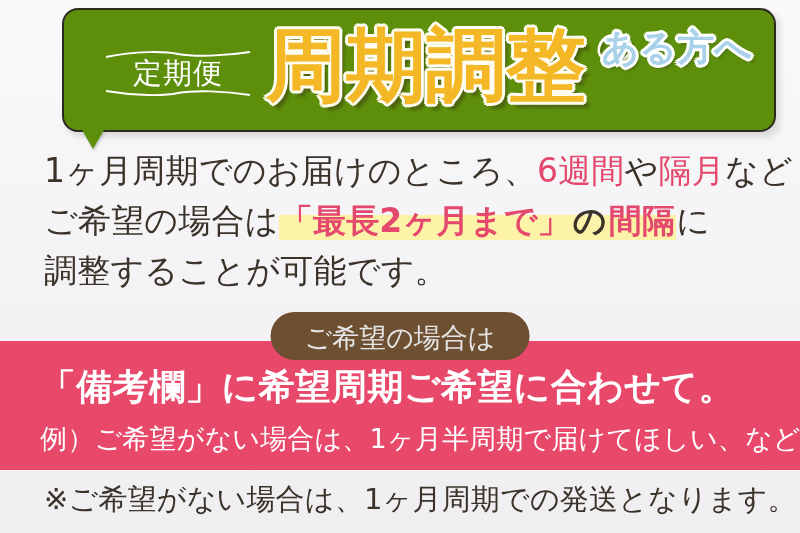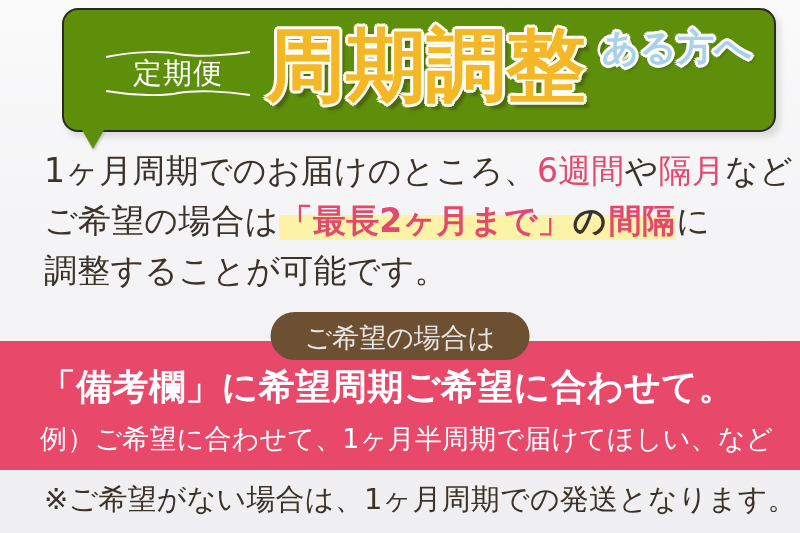--- a/index.html
+++ b/index.html
@@ -271,18 +271,18 @@
   <div class="body-copy">
     <span class="ln"><span>1ヶ月周期でのお届けのところ、</span><span class="pink">6週間</span><span>や</span><span class="pink">隔月</span><span>など</span></span>
     <span class="ln"><span>ご希望の場合は</span><span class="pink mark">「最長2ヶ月まで」</span><span class="mark">の</span><span class="pink mark">間隔</span><span>に</span></span>
     <span class="ln">調整することが可能です。</span>
   </div>
 
   <div class="badge">ご希望の場合は</div>
 
   <div class="pink-band">
     <div class="band-main"><span class="yel">「備考欄」</span><span>に</span><span class="yel">希望周期</span><span>ご希望に合わせて。</span></div>
-    <div class="band-sub">例）ご希望に合わせて、1ヶ月半周期で届けてほしい、など</div>
+    <div class="band-sub">例）ご希望がない場合は、1ヶ月半周期で届けてほしい、など</div>
   </div>
 
   <div class="footnote">※ご希望がない場合は、1ヶ月周期での発送となります。</div>
 
 </div>
 
 </body></html>

